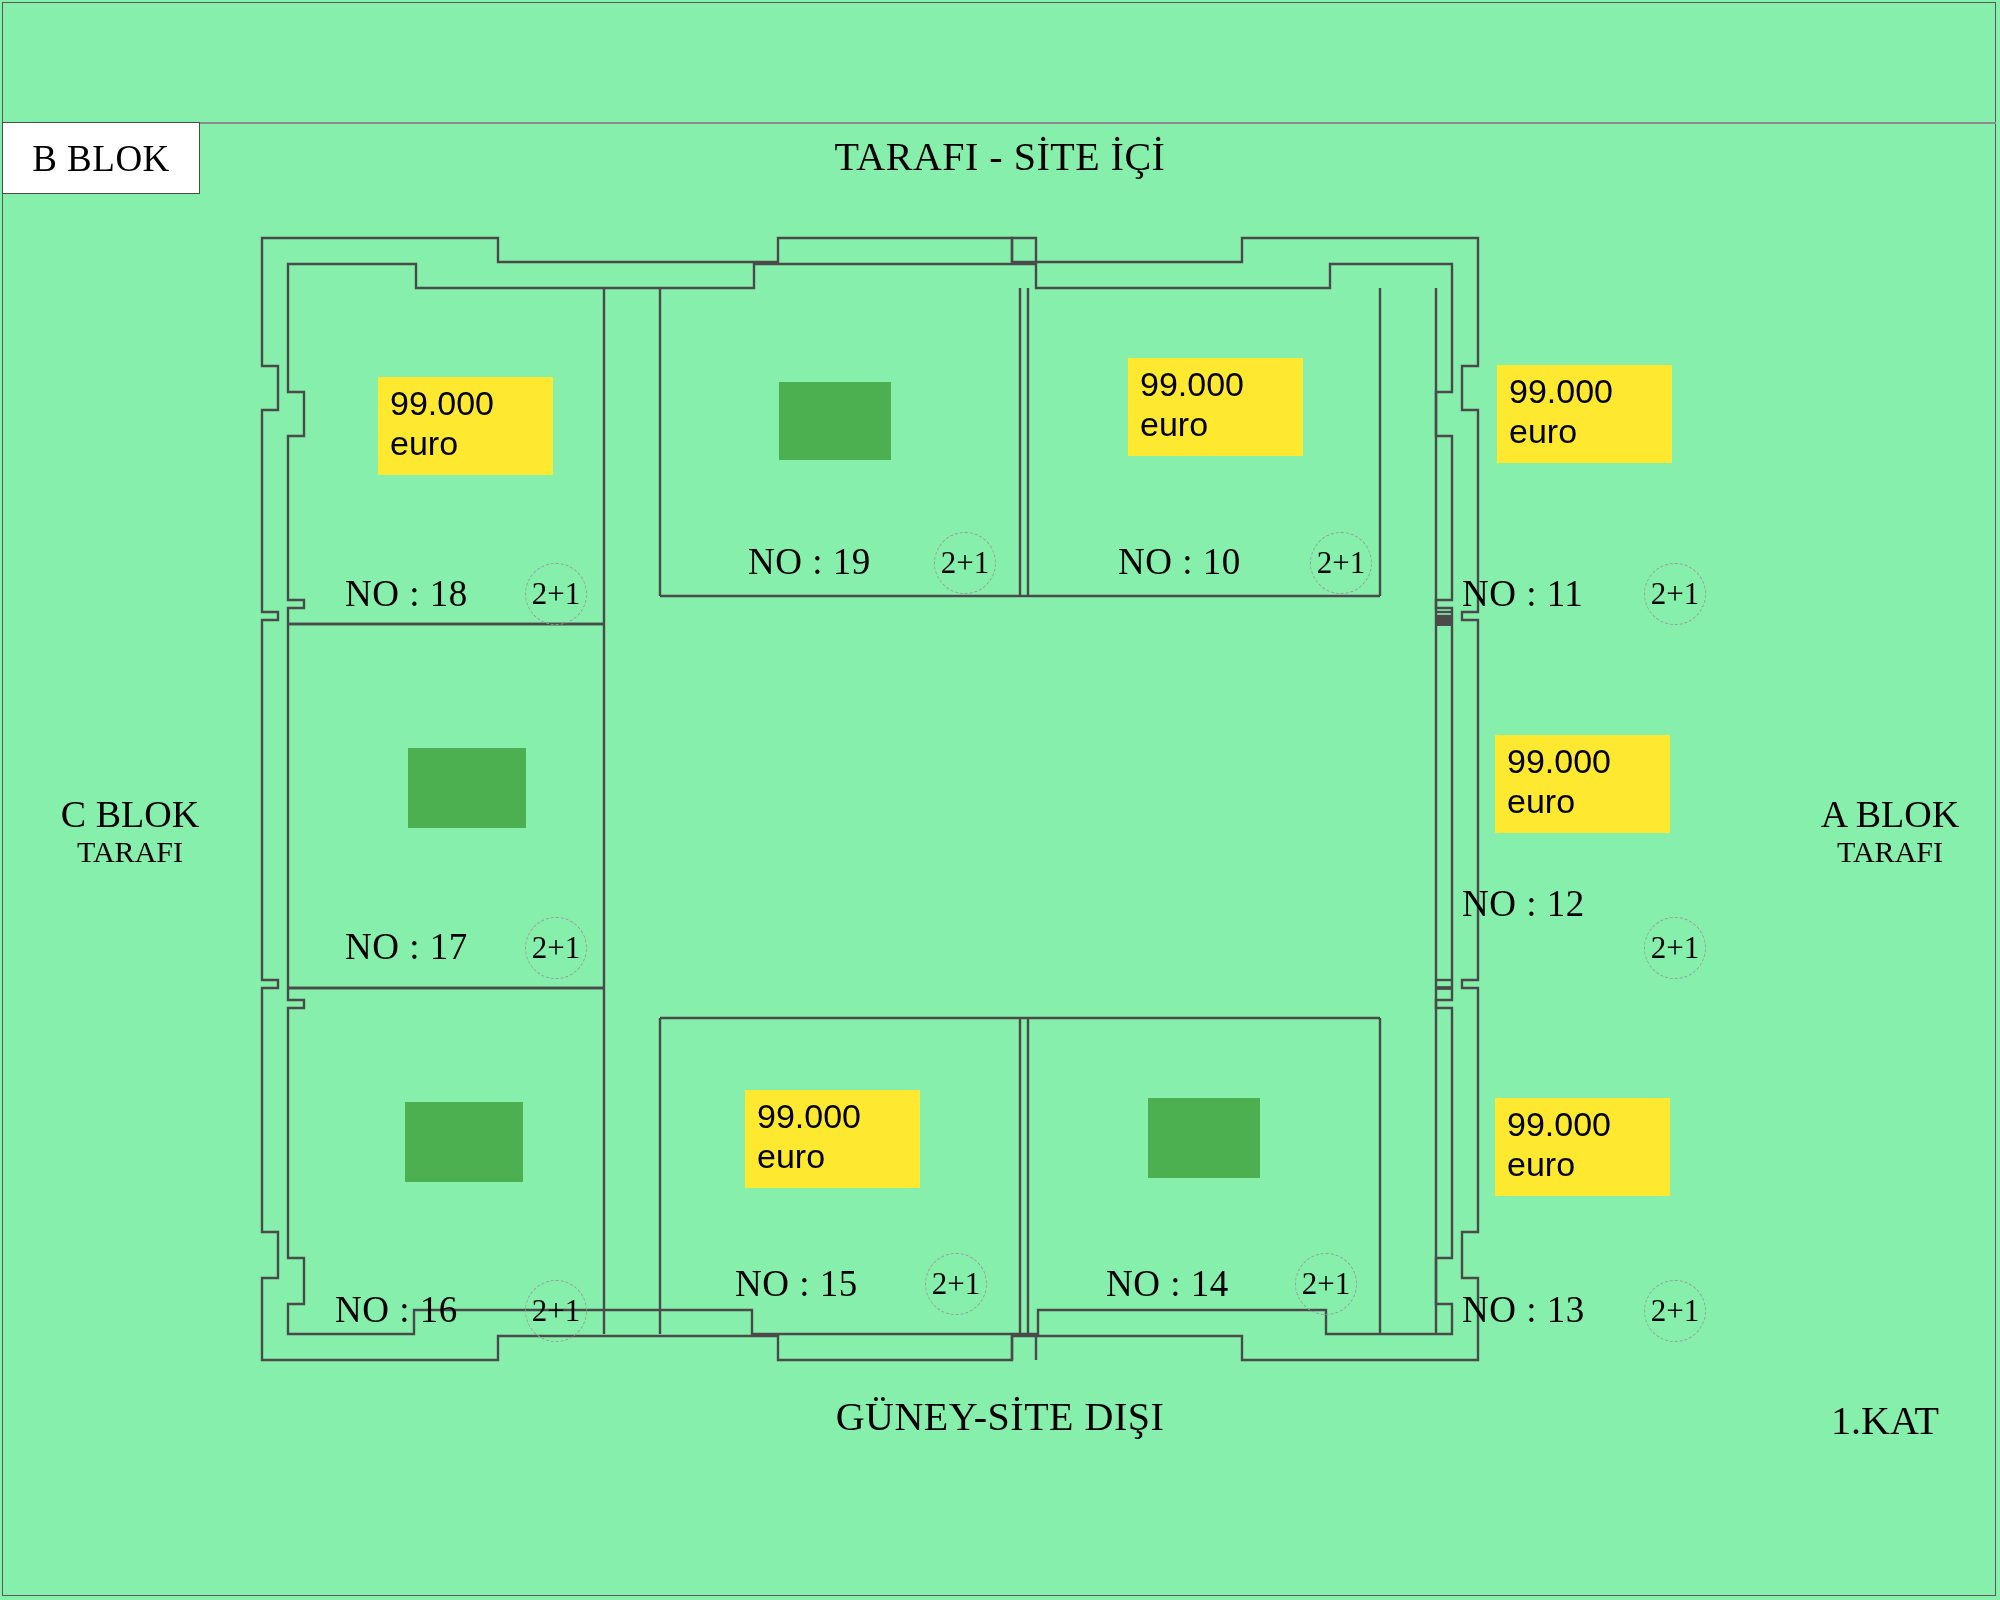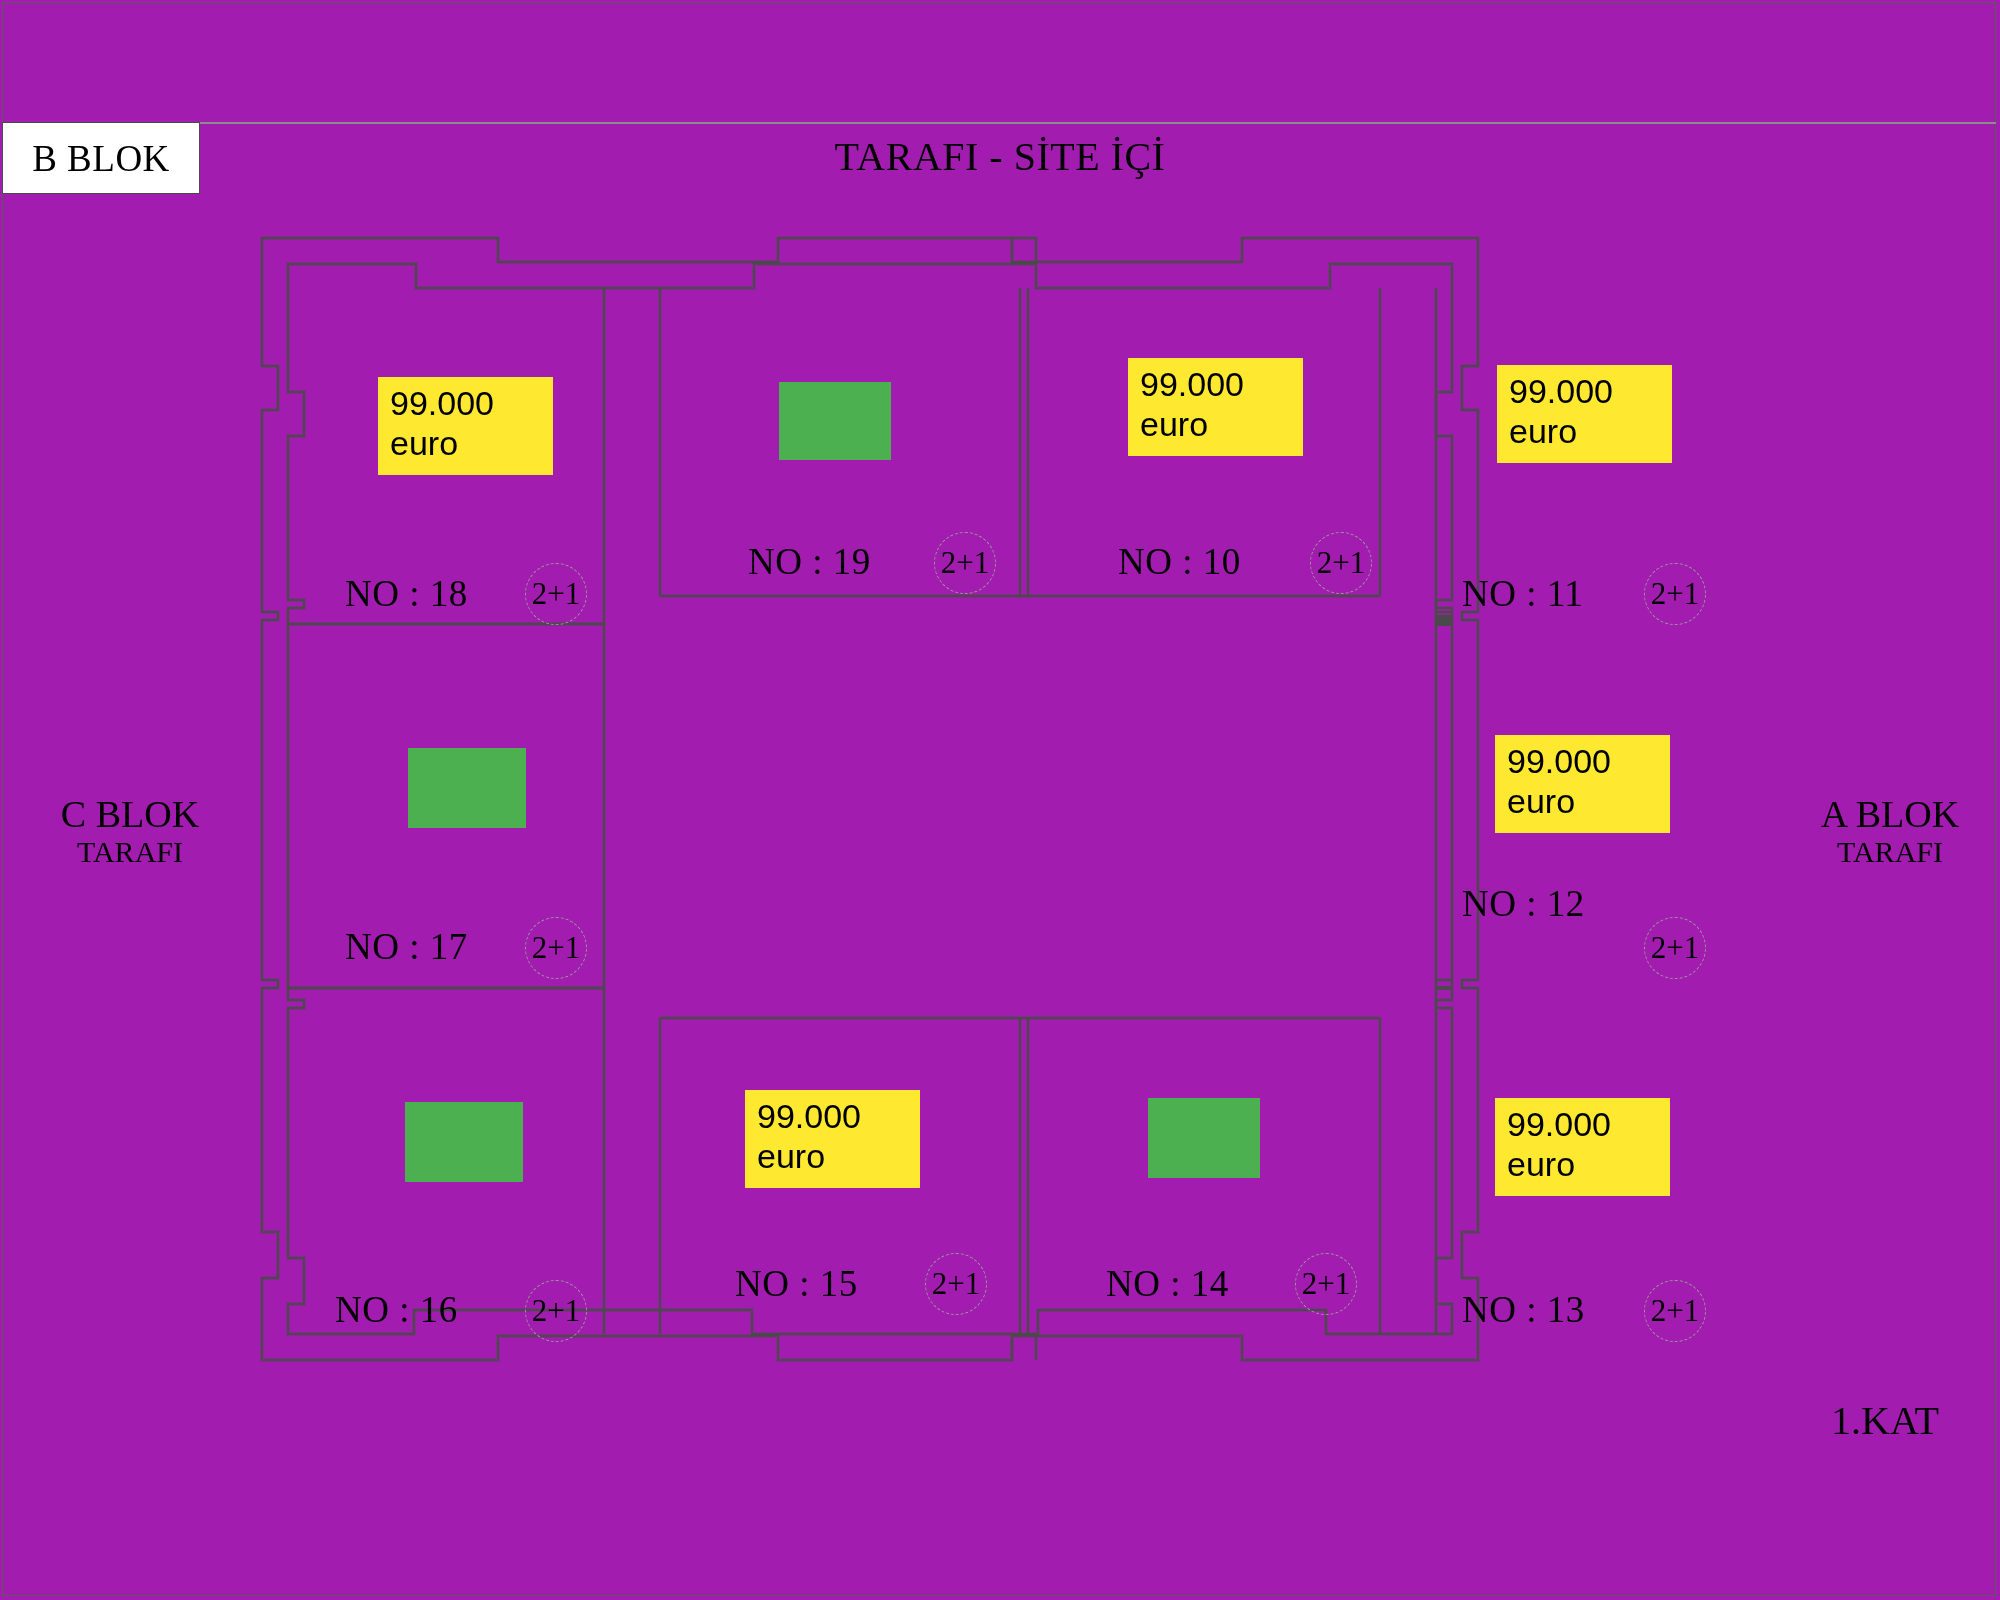--- a/index.html
+++ b/index.html
@@ -4,21 +4,21 @@
 <style>
   html, body {
     margin: 0;
     padding: 0;
     background: #ffffff;
   }
   #page {
     position: relative;
     width: 2000px;
     height: 1600px;
-    background: #a21caf;
+    background: #86efac;
     font-family: "Liberation Serif", "DejaVu Serif", serif;
     overflow: hidden;
   }
   
   #page-frame {
     position: absolute;
     left: 2px;
     top: 2px;
     width: 1994px;
     height: 1594px;
@@ -168,20 +168,21 @@
 <div id="page">
 
   <div id="page-frame"></div>
   <div class="title-rule"></div>
 
   <div id="b-blok-box">
     <span class="lbl">B BLOK</span>
   </div>
 
   <div id="title-kuzey">TARAFI - SİTE İÇİ</div>
+  <div id="title-guney">GÜNEY-SİTE DIŞI</div>
 
   <div id="left-side-label">
     <span class="big">C BLOK</span>
     <span class="small">TARAFI</span>
   </div>
 
   <div id="right-side-label">
     <span class="big">A BLOK</span>
     <span class="small">TARAFI</span>
   </div>

